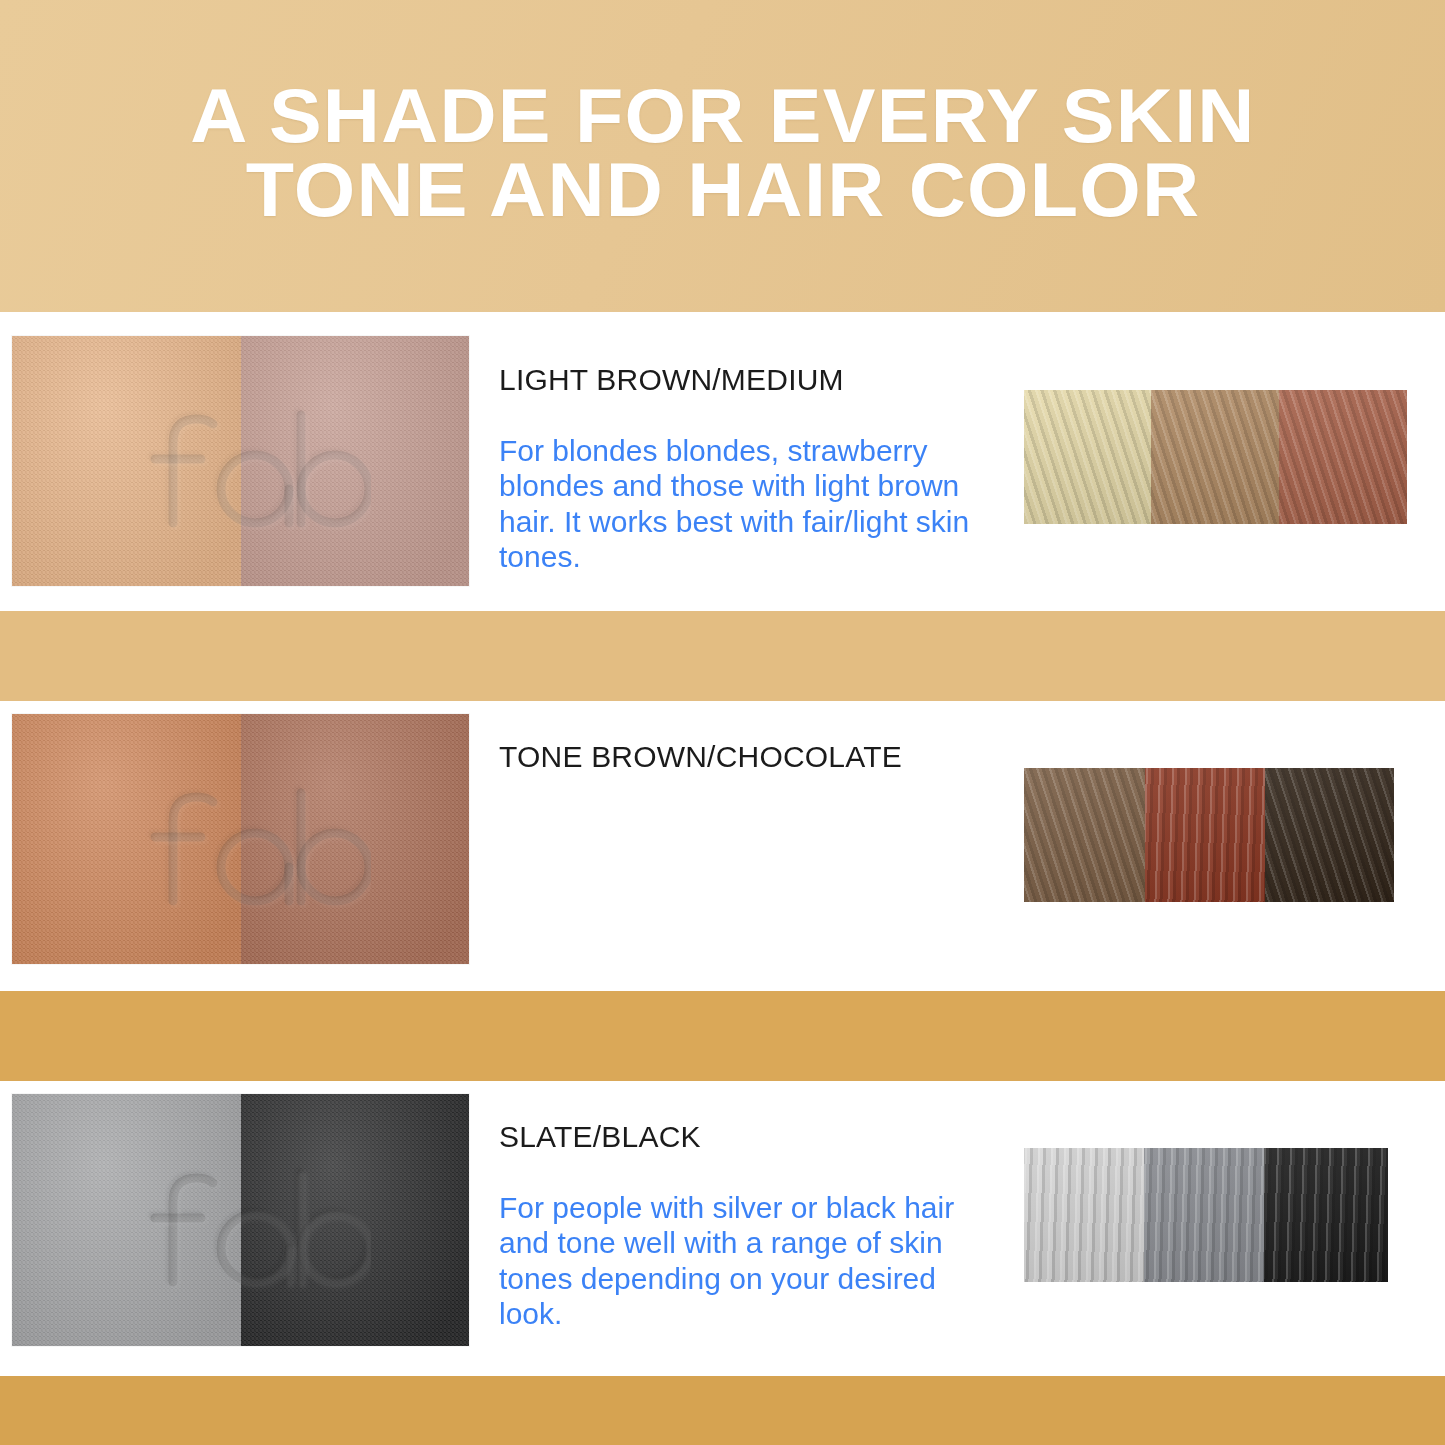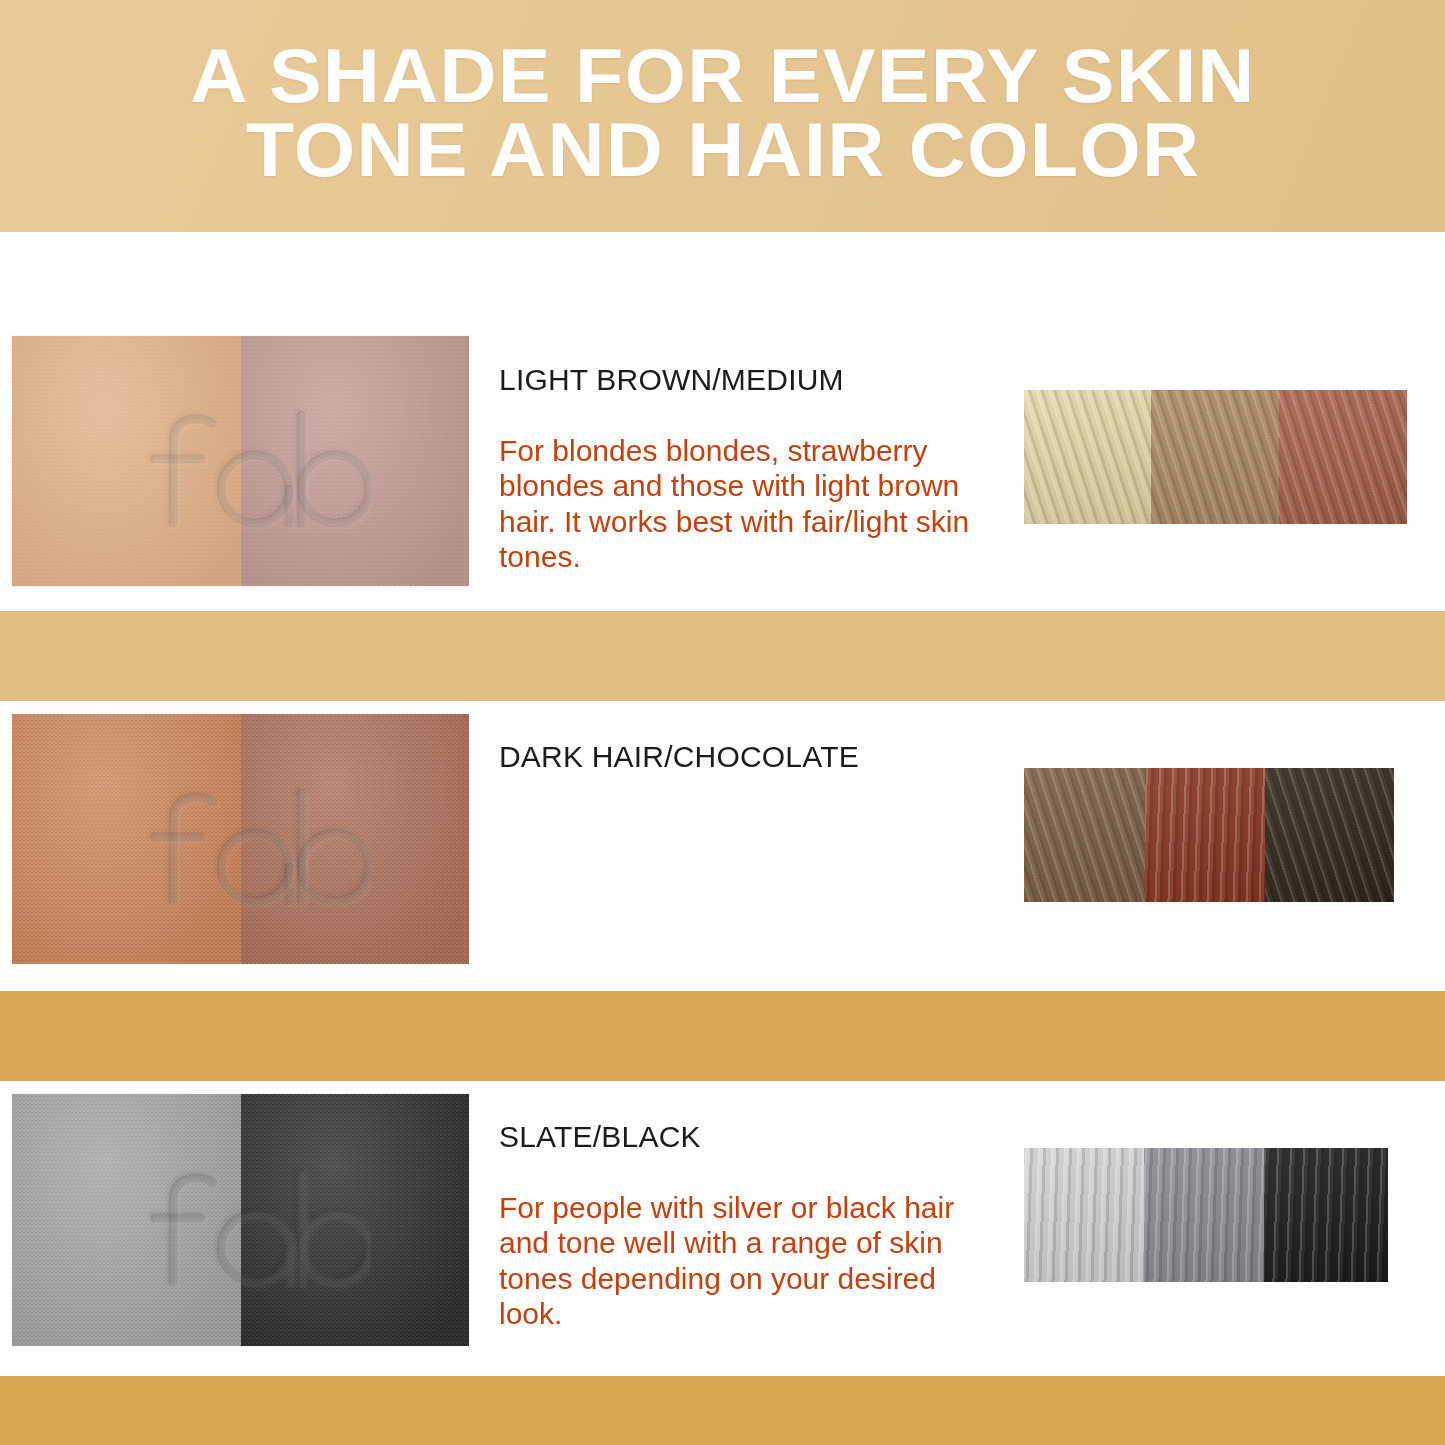--- a/index.html
+++ b/index.html
@@ -14,21 +14,21 @@
     overflow: hidden;
     position: relative;
   }
 
   
   .header-banner {
     position: absolute;
     left: 0;
     top: 0;
     width: 1445px;
-    height: 232px;
+    height: 312px;
     background: linear-gradient(112deg, #e9cb99 0%, #e6c693 30%, #e3c28c 62%, #e1bf88 100%);
     display: flex;
     flex-direction: column;
     align-items: center;
     justify-content: center;
     overflow: hidden;
   }
   .header-title {
     color: #ffffff;
     font-family: "Liberation Sans", sans-serif;
@@ -126,21 +126,21 @@
     letter-spacing: 0.2px;
     color: #1b1b1b;
     margin: 0;
     white-space: nowrap;
   }
   .shade-desc {
     font-family: "Liberation Sans", sans-serif;
     font-size: 30px;
     font-weight: normal;
     line-height: 1.18;
-    color: #c2410c;
+    color: #3b82f6;
     margin: 0;
   }
   .row-1 .shade-name { padding-top: 27px; }
   .row-1 .shade-desc { padding-top: 36px; }
   .row-2 .shade-name { padding-top: 26px; }
   .row-2 .shade-desc { padding-top: 36px; }
   .row-3 .shade-name { padding-top: 26px; }
   .row-3 .shade-desc { padding-top: 36px; }
 
   
@@ -268,21 +268,21 @@
           <circle cx="116" cy="100" r="34"></circle>
           <path d="M150 100 L150 134"></path>
           <circle cx="196" cy="100" r="34"></circle>
           <path d="M162 134 L162 26"></path>
         </g>
       </svg>
     </div>
   </div>
 
   <div class="copy">
-    <p class="shade-name">DARK HAIR/CHOCOLATE</p>
+    <p class="shade-name">TONE BROWN/CHOCOLATE</p>
   </div>
 
   <div class="hair-group">
     <div class="hair hair-strands-d" id="r1h0" style="background: rgb(125, 96, 70); width: 32.7%;"></div>
     <div class="hair hair-strands-v" id="r1h1" style="background: rgb(141, 55, 34); width: 32.4%;"></div>
     <div class="hair hair-strands-d" id="r1h2" style="background: rgb(51, 38, 26); width: 34.9%;"></div>
   </div>
 </div>
 
 <div class="band band-2" id="band1" style="background: rgb(218, 168, 88);"></div>

